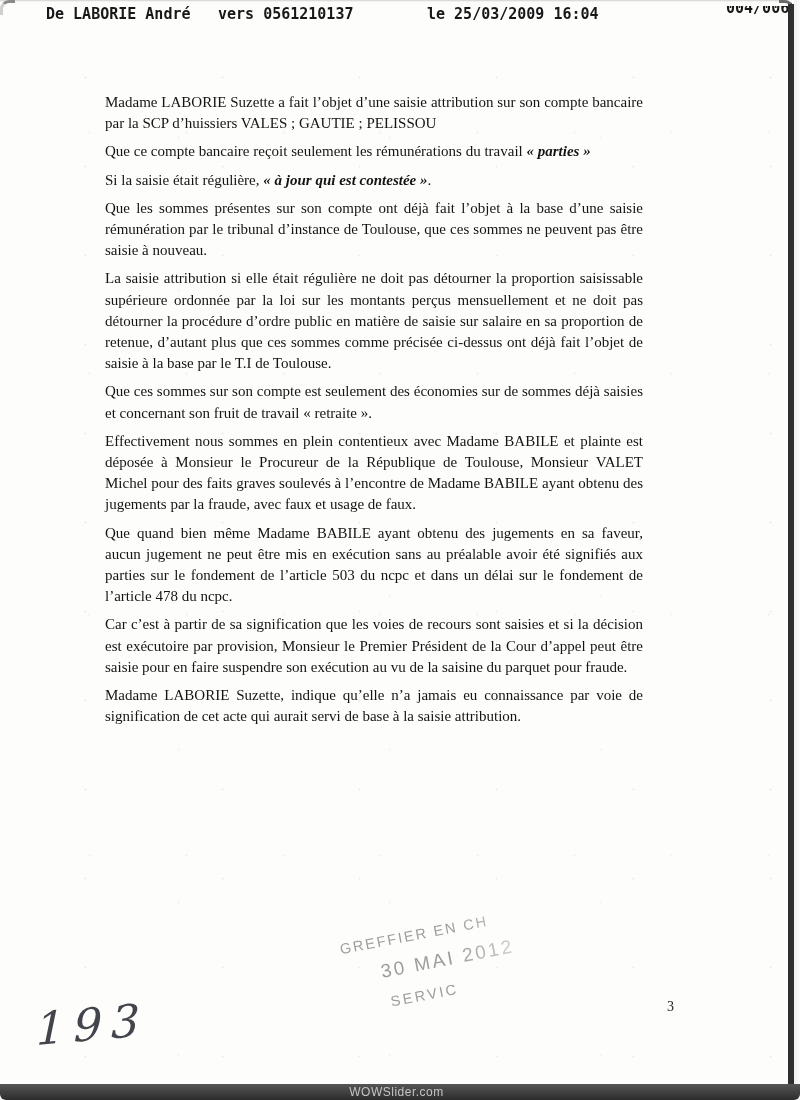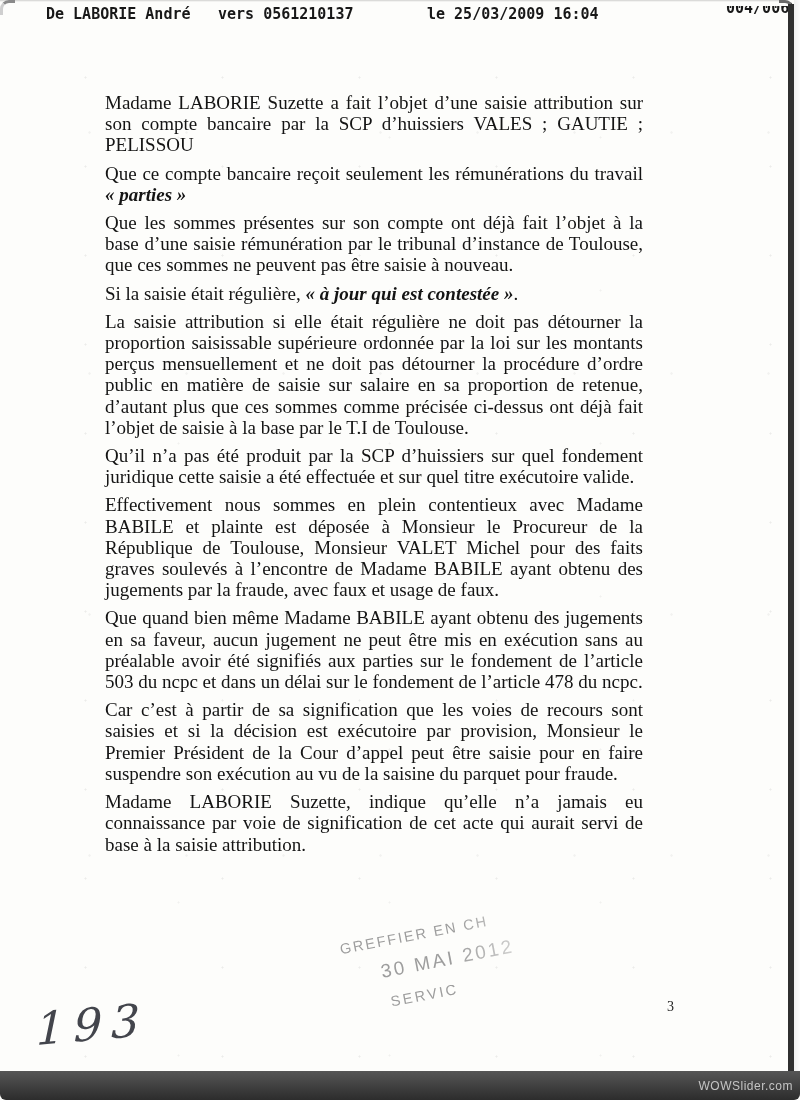--- a/index.html
+++ b/index.html
@@ -24,43 +24,43 @@
   .top-edge { position:absolute; top:0; left:0; right:12px; height:2px;
     background:linear-gradient(to bottom, rgba(0,0,0,0.18), rgba(0,0,0,0)); }
   .corner-tl { position:absolute; top:0; left:0; width:12px; height:12px;
     border-top:3px solid #8a8a8a; border-left:3px solid #cfcfcf; border-top-left-radius:9px; }
   .corner-tr { position:absolute; top:0; right:6px; width:12px; height:12px;
     border-top:3px solid #6a6a6a; border-right:3px solid #3a3a3a; border-top-right-radius:9px; }
   .right-edge-dark { position:absolute; top:4px; right:6px; width:6px; bottom:15px;
     background:var(--frame, #2f2f2f); }
   .right-edge-light { position:absolute; top:0; right:0; width:6px; bottom:15px;
     background:linear-gradient(to right, #efefef, #fbfbfb); }
-  .bottom-bar { position:absolute; left:0; right:0; bottom:0; height:29px;
+  .bottom-bar { position:absolute; left:0; right:0; bottom:0; height:16px;
     background:linear-gradient(to bottom, #565656, #2c2c2c);
     border-radius:0 0 6px 6px;
-    display:flex; justify-content:flex-end; align-items:center;
+    display:flex; justify-content:center; align-items:center;
     padding-right:7px; box-sizing:border-box;
     font-family:"Liberation Sans", sans-serif; font-size:12px;
     color:var(--watermark, #c4c4c4); letter-spacing:0.5px;
   }
   
   .fax-header span, .fax-header div {
     font-family:"DejaVu Sans Mono", monospace; font-weight:bold;
     font-size:15px; color:#181818; white-space:nowrap;
   }
   .fh-from { position:absolute; left:46px;  top:5px; }
   .fh-to   { position:absolute; left:218px; top:5px; }
   .fh-date { position:absolute; left:427px; top:5px; }
   .fh-counter-clip { position:absolute; left:697px; top:6px; height:13px; overflow:hidden; }
   .fh-counter-clip span { display:block; margin-top:-7px;margin-left:29px; }
   
   .doc-body {
     position:absolute; left:105px; top:92px; width:538px;
     color:var(--ink, #141414);
-    font-size:19px; line-height:21.2px; text-align:justify;
+    font-size:15px; line-height:21.2px; text-align:justify;
   }
   .doc-body p.para { margin:0 0 7px 0; }
   .doc-body .bi { font-weight:bold; font-style:italic; }
   
   .stamp {
     position:absolute; left:338px; top:922px; width:210px;
     transform:rotate(-11deg);
     font-family:"Liberation Sans", sans-serif;
     color:var(--stamp, #9d9d9d);
     -webkit-mask-image:linear-gradient(105deg, rgba(0,0,0,1) 55%, rgba(0,0,0,0.25) 92%);
@@ -98,24 +98,24 @@
     <span class="fh-to">vers 0561210137</span>
     <span class="fh-date">le 25/03/2009 16:04</span>
     <div class="fh-counter-clip">
       <span>004/006</span>
     </div>
   </div>
 
   <div class="doc-body">
       <p class="para"><span>Madame LABORIE Suzette a fait l’objet d’une saisie attribution sur son compte bancaire par la SCP d’huissiers VALES ; GAUTIE ; PELISSOU</span></p>
       <p class="para"><span>Que ce compte bancaire reçoit seulement les rémunérations du travail </span><span class="bi">«  parties »</span></p>
+      <p class="para"><span>Si la saisie était régulière, </span><span class="bi">« à jour qui est contestée »</span><span>.</span></p>
       <p class="para"><span>Que les sommes présentes sur son compte ont déjà fait l’objet à la base d’une saisie rémunération par le tribunal d’instance de Toulouse, que ces sommes ne peuvent pas être saisie à nouveau.</span></p>
-      <p class="para"><span>Si la saisie était régulière, </span><span class="bi">« à jour qui est contestée »</span><span>.</span></p>
       <p class="para"><span>La saisie attribution si elle était régulière ne doit pas détourner la proportion saisissable supérieure ordonnée par la loi sur les montants perçus mensuellement et ne doit pas détourner la procédure d’ordre public en matière de saisie sur salaire en sa proportion de retenue, d’autant plus que ces sommes comme précisée ci-dessus ont déjà fait l’objet de saisie à la base par le T.I de Toulouse.</span></p>
-      <p class="para"><span>Qu’il n’a pas été produit par la SCP d’huissiers sur quel fondement juridique cette saisie a été effectuée et sur quel titre exécutoire valide.</span></p>
+      <p class="para"><span>Que ces sommes sur son compte est seulement des économies sur de sommes déjà saisies et concernant son fruit de travail «  retraite ».</span></p>
       <p class="para"><span>Effectivement nous sommes en plein contentieux avec Madame BABILE et plainte est déposée à Monsieur le Procureur de la République de Toulouse, Monsieur VALET Michel pour des faits graves soulevés à l’encontre de Madame BABILE ayant obtenu des jugements par la fraude, avec faux et usage de faux.</span></p>
       <p class="para"><span>Que quand bien même Madame BABILE ayant obtenu des jugements en sa faveur, aucun jugement ne peut être mis en exécution sans au préalable avoir été signifiés aux parties sur le fondement de l’article 503 du ncpc et dans un délai sur le fondement de l’article 478 du ncpc.</span></p>
       <p class="para"><span>Car c’est à partir de sa signification que les voies de recours sont saisies et si la décision est exécutoire par provision, Monsieur le Premier Président de la Cour d’appel peut être saisie pour en faire suspendre son exécution au vu de la saisine du parquet pour fraude.</span></p>
       <p class="para"><span>Madame LABORIE Suzette, indique qu’elle n’a jamais eu connaissance par voie de signification de cet acte qui aurait servi de base à la saisie attribution.</span></p>
     </div>
 
   <div class="stamp">
     <div class="stamp-l1">GREFFIER EN CH</div>
     <div class="stamp-l2">30 MAI 2012</div>
     <div class="stamp-l3">SERVIC</div>

